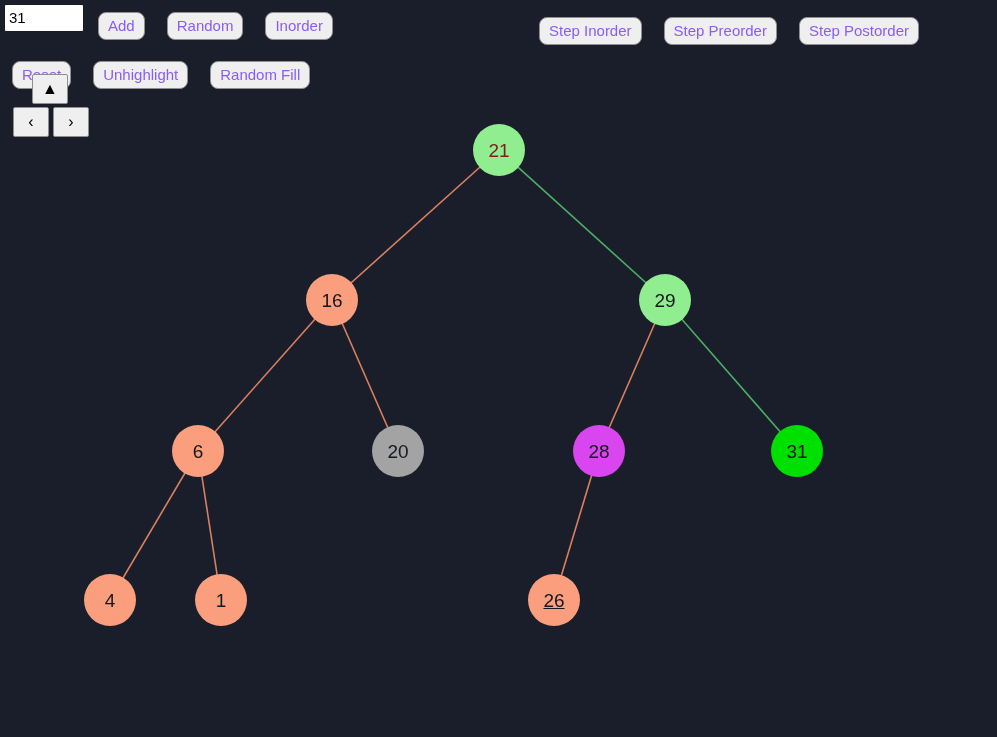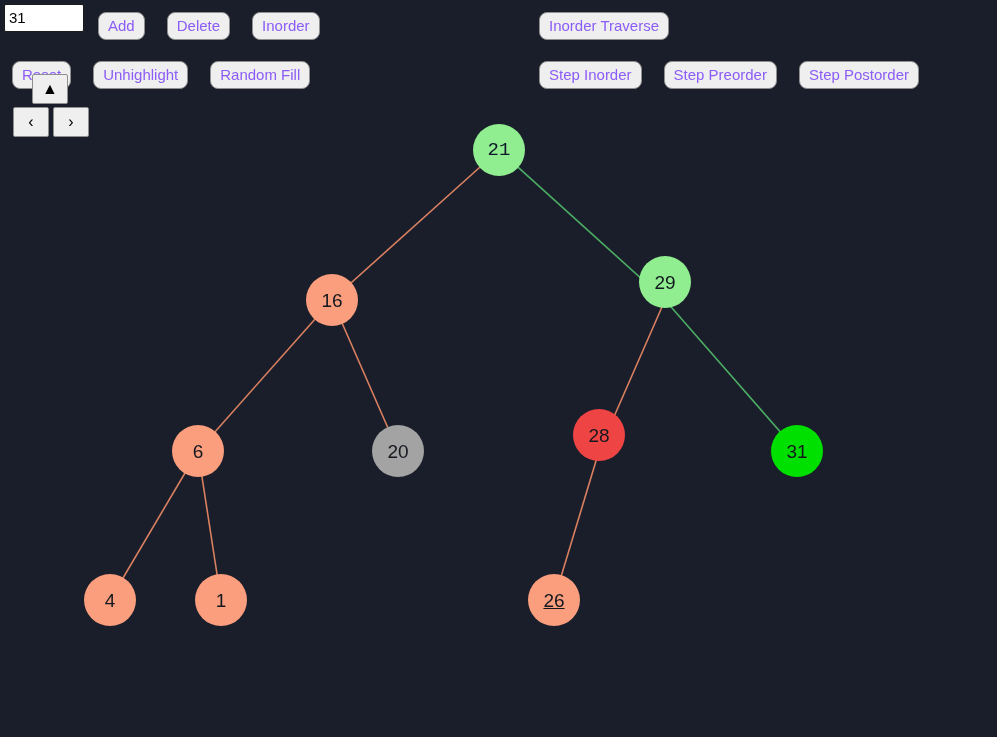--- a/index.html
+++ b/index.html
@@ -126,69 +126,68 @@
       <line x1="332" y1="300" x2="398" y2="451" stroke="#d98060" stroke-width="1.6"></line>
       <line x1="665" y1="300" x2="599" y2="451" stroke="#d98060" stroke-width="1.6"></line>
       <line x1="665" y1="300" x2="797" y2="451" stroke="#4cae64" stroke-width="1.6"></line>
       <line x1="198" y1="451" x2="110" y2="600" stroke="#d98060" stroke-width="1.6"></line>
       <line x1="198" y1="451" x2="221" y2="600" stroke="#d98060" stroke-width="1.6"></line>
       <line x1="599" y1="451" x2="554" y2="600" stroke="#d98060" stroke-width="1.6"></line>
     </g>
 </svg>
 
 <div id="node-layer">
-    <div class="node-circle" style="left: 473px; top: 124px; width: 52px; height: 52px; background: rgb(144, 238, 144); color: #0f172a; font-family: Liberation Mono, monospace;">
+    <div class="node-circle" style="left: 473px; top: 124px; width: 52px; height: 52px; background: rgb(144, 238, 144); color: #7f1d1d;">
       <span class="node-label">21</span>
     </div>
     <div class="node-circle" style="left: 306px; top: 274px; width: 52px; height: 52px; background: rgb(250, 158, 125); color: rgb(20, 24, 31);">
       <span class="node-label">16</span>
     </div>
-    <div class="node-circle" style="left: 639px; top: 256px; width: 52px; height: 52px; background: rgb(144, 238, 144); color: rgb(20, 24, 31);">
+    <div class="node-circle" style="left: 639px; top: 274px; width: 52px; height: 52px; background: rgb(144, 238, 144); color: rgb(20, 24, 31);">
       <span class="node-label">29</span>
     </div>
     <div class="node-circle" style="left: 172px; top: 425px; width: 52px; height: 52px; background: rgb(250, 158, 125); color: rgb(20, 24, 31);">
       <span class="node-label">6</span>
     </div>
     <div class="node-circle" style="left: 372px; top: 425px; width: 52px; height: 52px; background: #a3a3a3; color: rgb(20, 24, 31);">
       <span class="node-label">20</span>
     </div>
-    <div class="node-circle" style="left: 573px; top: 409px; width: 52px; height: 52px; background: #ef4444; color: rgb(20, 24, 31);">
+    <div class="node-circle" style="left: 573px; top: 425px; width: 52px; height: 52px; background: #d946ef; color: rgb(20, 24, 31);">
       <span class="node-label">28</span>
     </div>
     <div class="node-circle" style="left: 771px; top: 425px; width: 52px; height: 52px; background: rgb(0, 224, 0); color: rgb(20, 24, 31);">
       <span class="node-label">31</span>
     </div>
     <div class="node-circle" style="left: 84px; top: 574px; width: 52px; height: 52px; background: rgb(250, 158, 125); color: rgb(20, 24, 31);">
       <span class="node-label">4</span>
     </div>
     <div class="node-circle" style="left: 195px; top: 574px; width: 52px; height: 52px; background: rgb(250, 158, 125); color: rgb(20, 24, 31);">
       <span class="node-label">1</span>
     </div>
     <div class="node-circle" style="left: 528px; top: 574px; width: 52px; height: 52px; background: rgb(250, 158, 125); color: rgb(20, 24, 31); text-decoration: underline;">
       <span class="node-label">26</span>
     </div>
   </div>
 
 <div id="toolbar-left">
   <div class="btn-row">
     <input class="ui-input" type="text" value="31" style="">
     <button class="ui-btn">Add</button>
-    <button class="ui-btn">Delete</button>
+    <button class="ui-btn">Random</button>
     <button class="ui-btn">Inorder</button>
   </div>
   <div class="btn-row">
     <button class="ui-btn">Reset</button>
     <button class="ui-btn">Unhighlight</button>
     <button class="ui-btn">Random Fill</button>
   </div>
 </div>
 
 <div id="toolbar-right">
   <div class="btn-row">
-    <button class="ui-btn">Inorder Traverse</button>
   </div>
   <div class="btn-row">
     <button class="ui-btn">Step Inorder</button>
     <button class="ui-btn">Step Preorder</button>
     <button class="ui-btn">Step Postorder</button>
   </div>
 </div>
 
 <div id="dpad">
   <button class="dpad-btn" id="btn-up">

